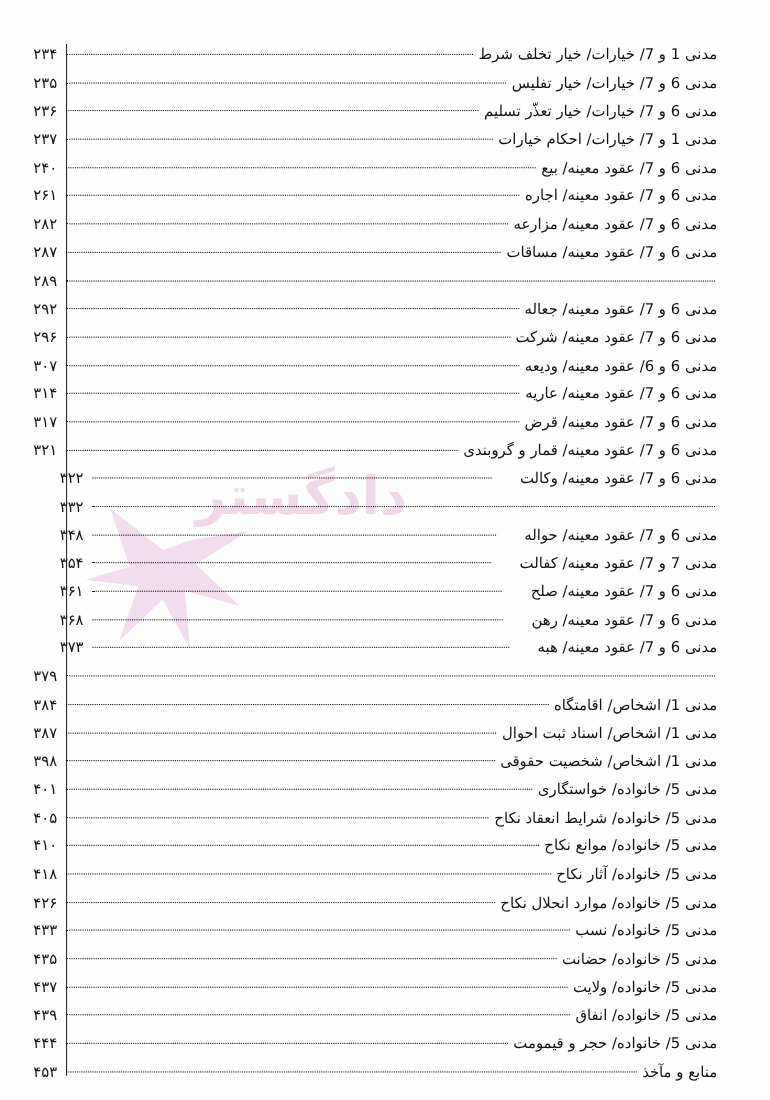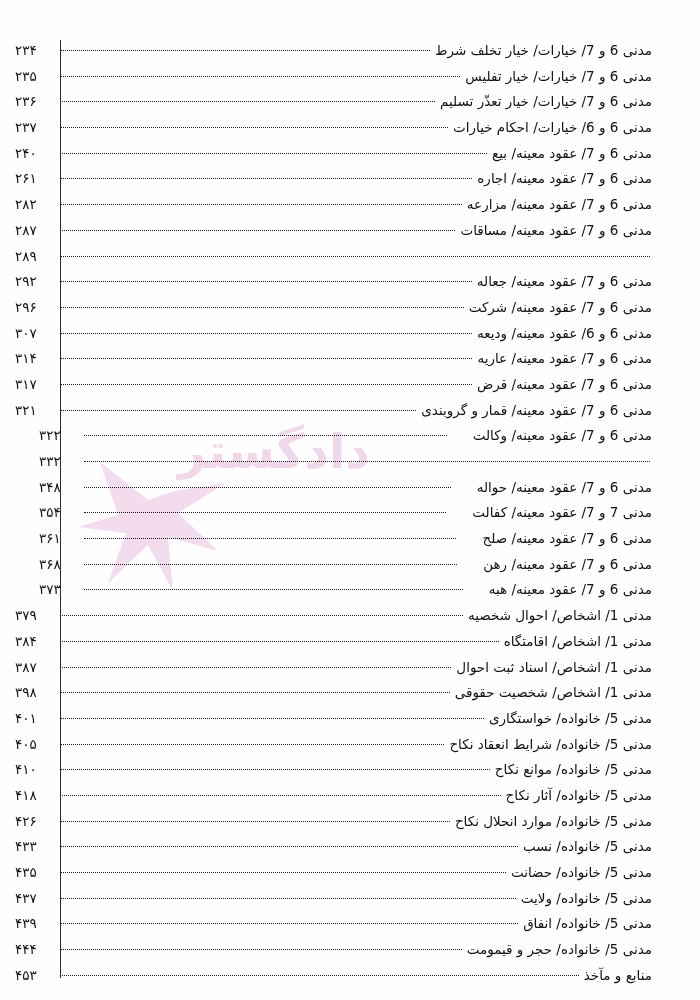--- a/index.html
+++ b/index.html
@@ -93,21 +93,21 @@
     min-width: 6px;
     height: 1px;
   }
   .toc-page {
     flex: 0 0 auto;
     font-size: 13.5px;
     color: #111;
     direction: rtl;
     unicode-bidi: isolate;
     width: 52px;
-    text-align: center;
+    text-align: right;
     padding-right: 6px;
     padding-left: 0;
     letter-spacing: 1px;
   }
   
   .toc-row.hl .toc-title,
   .toc-row.hl .toc-page {
     position: relative;
     z-index: 3;
     padding-left: 24px;
@@ -124,36 +124,36 @@
     <svg width="300" height="190" viewBox="0 0 300 190" aria-hidden="true">
       <g fill="#f2dcee">
         <path d="M70 95 L22 57 L40 110 L0 122 L48 128 L30 178 L70 140 L95 186 L90 132 L140 146 L100 108 L148 78 L96 86 Z"></path>
       </g>
     </svg>
     <div class="wm-text">دادگستر</div>
   </div>
 
   <ul id="toc-list">
       <li class="toc-row">
-        <span class="toc-title">مدنی 6 و 7/ خیارات/ خیار تخلف شرط</span>
+        <span class="toc-title">مدنی 1 و 7/ خیارات/ خیار تخلف شرط</span>
         <span class="toc-dots"></span>
         <span class="toc-page">۲۳۴</span>
       </li>
       <li class="toc-row">
         <span class="toc-title">مدنی 6 و 7/ خیارات/ خیار تفلیس</span>
         <span class="toc-dots"></span>
         <span class="toc-page">۲۳۵</span>
       </li>
       <li class="toc-row">
         <span class="toc-title">مدنی 6 و 7/ خیارات/ خیار تعذّر تسلیم</span>
         <span class="toc-dots"></span>
         <span class="toc-page">۲۳۶</span>
       </li>
       <li class="toc-row">
-        <span class="toc-title">مدنی 6 و 6/ خیارات/ احکام خیارات</span>
+        <span class="toc-title">مدنی 1 و 7/ خیارات/ احکام خیارات</span>
         <span class="toc-dots"></span>
         <span class="toc-page">۲۳۷</span>
       </li>
       <li class="toc-row">
         <span class="toc-title">مدنی 6 و 7/ عقود معینه/ بیع</span>
         <span class="toc-dots"></span>
         <span class="toc-page">۲۴۰</span>
       </li>
       <li class="toc-row">
         <span class="toc-title">مدنی 6 و 7/ عقود معینه/ اجاره</span>
@@ -232,21 +232,20 @@
         <span class="toc-title">مدنی 6 و 7/ عقود معینه/ رهن</span>
         <span class="toc-dots"></span>
         <span class="toc-page">۳۶۸</span>
       </li>
       <li class="toc-row hl">
         <span class="toc-title">مدنی 6 و 7/ عقود معینه/ هبه</span>
         <span class="toc-dots"></span>
         <span class="toc-page">۳۷۳</span>
       </li>
       <li class="toc-row">
-        <span class="toc-title">مدنی 1/ اشخاص/ احوال شخصیه</span>
         <span class="toc-dots"></span>
         <span class="toc-page">۳۷۹</span>
       </li>
       <li class="toc-row">
         <span class="toc-title">مدنی 1/ اشخاص/ اقامتگاه</span>
         <span class="toc-dots"></span>
         <span class="toc-page">۳۸۴</span>
       </li>
       <li class="toc-row">
         <span class="toc-title">مدنی 1/ اشخاص/ اسناد ثبت احوال</span>

